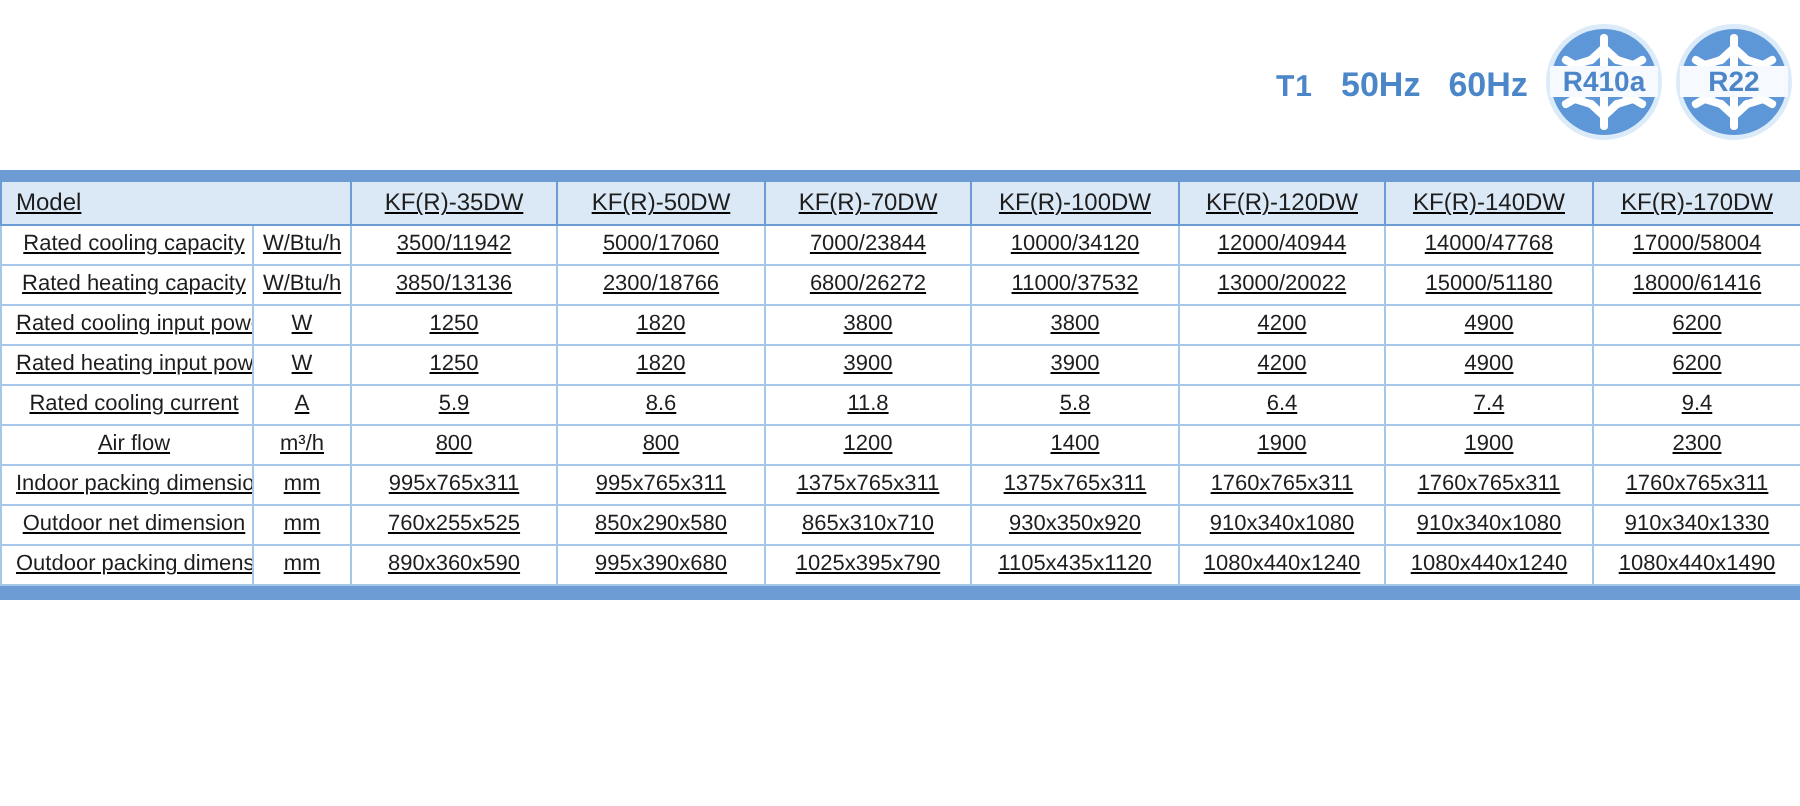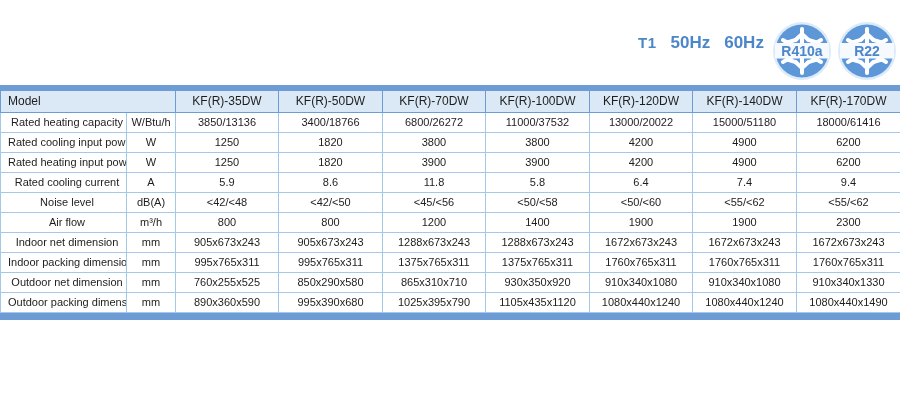--- a/index.html
+++ b/index.html
@@ -9,24 +9,24 @@
     font-family:"Liberation Sans", sans-serif; overflow:hidden;
   }
   
   .brand {
     position:absolute; top:33px; left:638px;
     display:flex; align-items:baseline; gap:14px;
     color:#4a86c8; font-weight:bold;
   }
   .brand .t1 { font-size:15px; letter-spacing:.5px; }
   .brand .hz { font-size:17px; }
-  .badges { position:absolute; top:21px; left:772px; display:flex; gap:5px; }
+  .badges { position:absolute; top:11px; left:772px; display:flex; gap:5px; }
   .badge { width:60px; height:60px; }
   
-  .table-zone { position:absolute; top:85px; left:0; width:900px; }
+  .table-zone { position:absolute; top:85px; left:0; width:900px;text-decoration:underline; }
   .bar { width:900px; height:6px; background:#6d9bd3; }
   .bar.bottom { height:7px; margin-top:0; }
   table.spec {
     width:900px; table-layout:fixed; border-collapse:collapse;
     font-size:11px; color:#1d1d1d;
   }
   table.spec th, table.spec td {
     border:1px solid #a5c8e8; overflow:hidden; white-space:nowrap;
     text-align:center; vertical-align:middle; font-weight:normal;
   }
@@ -117,24 +117,35 @@
             <th class="">KF(R)-50DW</th>
             <th class="">KF(R)-70DW</th>
             <th class="">KF(R)-100DW</th>
             <th class="b">KF(R)-120DW</th>
             <th class="b">KF(R)-140DW</th>
             <th class="b">KF(R)-170DW</th>
           </tr>
         </thead>
       <tbody>
           <tr>
+            <td class="lbl b">Rated cooling capacity</td>
+            <td class="b">W/Btu/h</td>
+            <td class="b">3500/11942</td>
+            <td class="">5000/17060</td>
+            <td class="">7000/23844</td>
+            <td class="">10000/34120</td>
+            <td class="b">12000/40944</td>
+            <td class="b">14000/47768</td>
+            <td class="b">17000/58004</td>
+          </tr>
+          <tr>
             <td class="lbl">Rated heating capacity</td>
             <td class="">W/Btu/h</td>
             <td class="">3850/13136</td>
-            <td class="">3400/18766</td>
+            <td class="">2300/18766</td>
             <td class="">6800/26272</td>
             <td class="">11000/37532</td>
             <td class="">13000/20022</td>
             <td class="">15000/51180</td>
             <td class="">18000/61416</td>
           </tr>
           <tr>
             <td class="lbl">Rated cooling input power</td>
             <td class="">W</td>
             <td class="">1250</td>
@@ -161,53 +172,31 @@
             <td class="">A</td>
             <td class="">5.9</td>
             <td class="">8.6</td>
             <td class="">11.8</td>
             <td class="">5.8</td>
             <td class="">6.4</td>
             <td class="">7.4</td>
             <td class="">9.4</td>
           </tr>
           <tr>
-            <td class="lbl">Noise level</td>
-            <td class="">dB(A)</td>
-            <td class="">&lt;42/&lt;48</td>
-            <td class="">&lt;42/&lt;50</td>
-            <td class="">&lt;45/&lt;56</td>
-            <td class="">&lt;50/&lt;58</td>
-            <td class="">&lt;50/&lt;60</td>
-            <td class="">&lt;55/&lt;62</td>
-            <td class="">&lt;55/&lt;62</td>
-          </tr>
-          <tr>
             <td class="lbl">Air flow</td>
             <td class="">m³/h</td>
             <td class="">800</td>
             <td class="">800</td>
             <td class="">1200</td>
             <td class="">1400</td>
             <td class="">1900</td>
             <td class="">1900</td>
             <td class="">2300</td>
           </tr>
           <tr>
-            <td class="lbl">Indoor net dimension</td>
-            <td class="">mm</td>
-            <td class="">905x673x243</td>
-            <td class="">905x673x243</td>
-            <td class="">1288x673x243</td>
-            <td class="">1288x673x243</td>
-            <td class="">1672x673x243</td>
-            <td class="">1672x673x243</td>
-            <td class="">1672x673x243</td>
-          </tr>
-          <tr>
             <td class="lbl">Indoor packing dimension</td>
             <td class="">mm</td>
             <td class="">995x765x311</td>
             <td class="">995x765x311</td>
             <td class="">1375x765x311</td>
             <td class="">1375x765x311</td>
             <td class="">1760x765x311</td>
             <td class="">1760x765x311</td>
             <td class="">1760x765x311</td>
           </tr>

